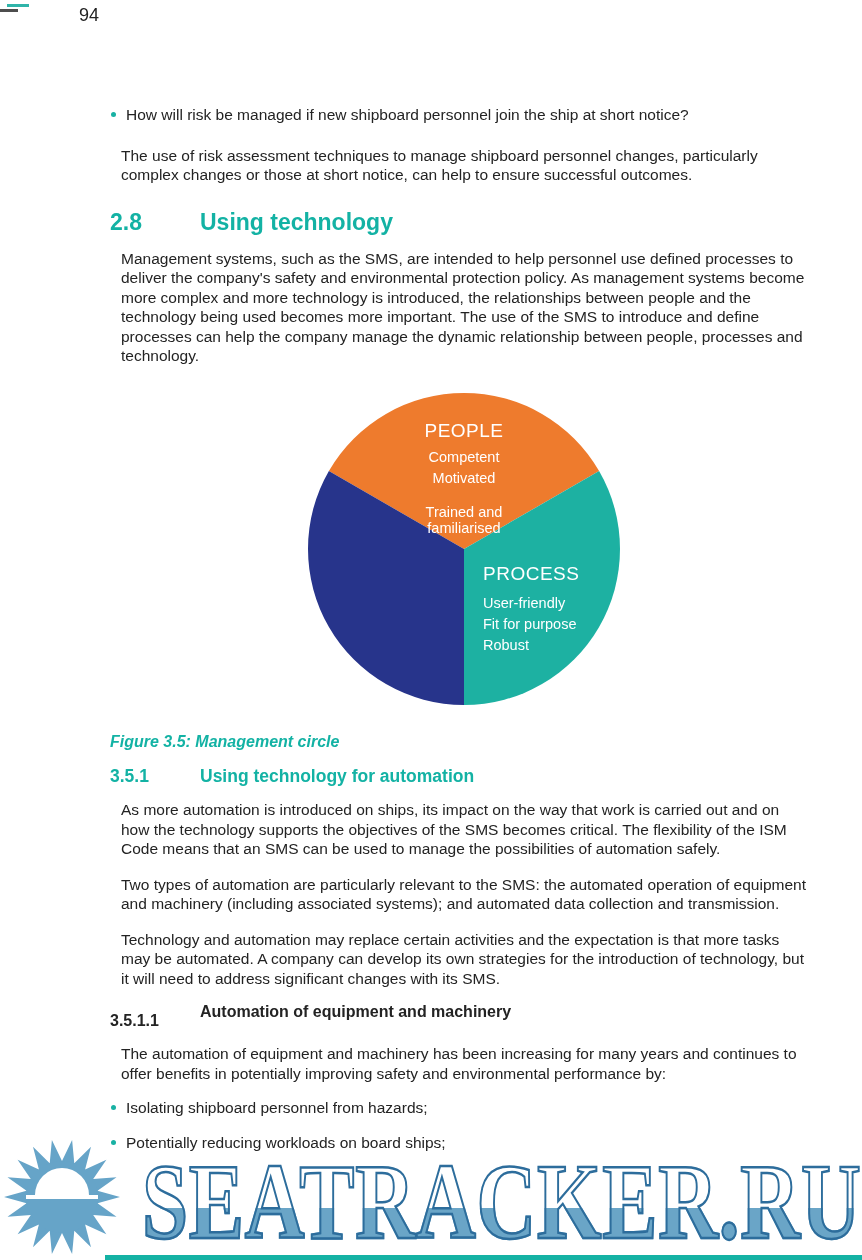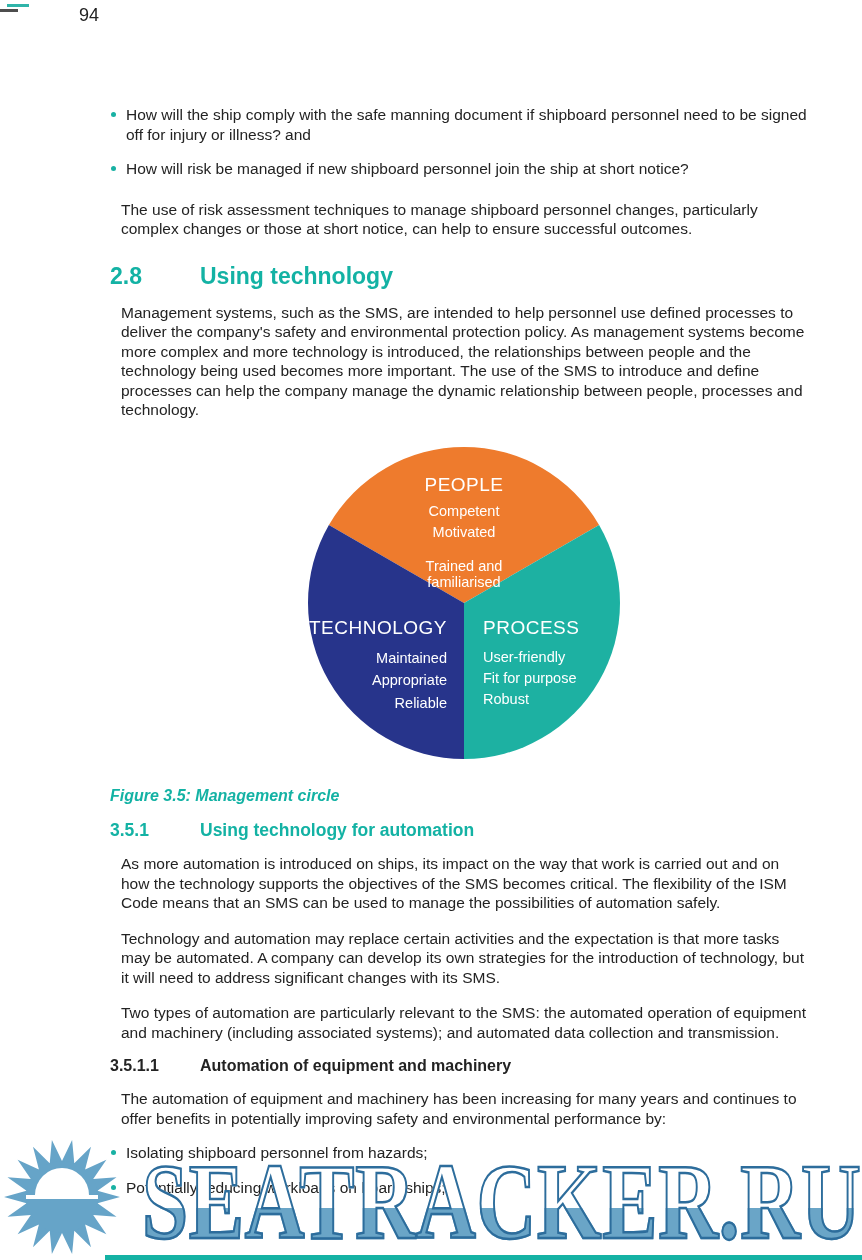--- a/index.html
+++ b/index.html
@@ -41,21 +41,21 @@
   .lbl-tech{top:172px;right:173px;text-align:right;}
   .lbl-tech .seg-title{margin-bottom:8px;}
   .lbl-tech .seg-item{line-height:22.5px;}
   .lbl-process{top:172px;left:175px;text-align:left;}
   .lbl-process .seg-title{margin-bottom:8px;}
   .lbl-process .seg-item{line-height:21px;}
   .fig-caption{margin-top:25px;font-size:16px;font-weight:700;font-style:italic;color:#13b2a4;}
   h3.sec{display:flex;margin:15px 0 0 0;font-size:17.5px;line-height:21px;color:#13b2a4;font-weight:700;}
   h3.sec .num{width:90px;flex:none;}
   h4.sec{display:flex;margin:14px 0 0 0;font-size:16px;line-height:20px;color:#232323;font-weight:700;}
-  h4.sec .num{width:90px;flex:none;}
+  h4.sec .num{width:90px;flex:none;margin-top:9px;}
   .para-std{margin-top:16px;}
   .para-first{margin-top:13px;}
   ul.bullets.bottom{margin-top:15px;}
   
   .watermark{position:absolute;left:0;top:0;width:862px;height:1260px;pointer-events:none;z-index:6;}
   .wm-text{
     position:absolute;left:142px;top:1147px;
     font-family:"Liberation Serif","DejaVu Serif",serif;font-weight:700;
     font-size:109px;line-height:1;letter-spacing:1px;white-space:nowrap;
     transform:scaleX(0.76);transform-origin:left top;
@@ -75,24 +75,20 @@
 
 <div class="header">
   <span class="page-num">94</span>
 </div>
 
 <div class="main">
 
   <ul class="bullets">
     <li>
       <span class="dot"></span>
-      <span>How will the ship comply with the safe manning document if shipboard personnel need to be signed off for injury or illness? and</span>
-    </li>
-    <li>
-      <span class="dot"></span>
       <span>How will risk be managed if new shipboard personnel join the ship at short notice?</span>
     </li>
   </ul>
 
   <p class="para-risk">The use of risk assessment techniques to manage shipboard personnel changes, particularly complex changes or those at short notice, can help to ensure successful outcomes.</p>
 
   <h2 class="sec">
     <span class="num">2.8</span>
     <span>Using technology</span>
   </h2>
@@ -104,44 +100,38 @@
       <path d="M156,156 L291.1,78 A156,156 0 0 0 20.9,78 Z" fill="#ee7b2d"></path>
       <path d="M156,156 L20.9,78 A156,156 0 0 0 156,312 Z" fill="#27348b"></path>
       <path d="M156,156 L156,312 A156,156 0 0 0 291.1,78 Z" fill="#1db1a2"></path>
     </svg>
     <div class="pie-lbl lbl-people">
       <div class="seg-title">PEOPLE</div>
       <div class="seg-item">Competent</div>
       <div class="seg-item">Motivated</div>
       <div class="seg-item wrap">Trained and familiarised</div>
     </div>
-    <div class="pie-lbl lbl-tech">
-      <div class="seg-title">TECHNOLOGY</div>
-      <div class="seg-item">Maintained</div>
-      <div class="seg-item">Appropriate</div>
-      <div class="seg-item">Reliable</div>
-    </div>
     <div class="pie-lbl lbl-process">
       <div class="seg-title">PROCESS</div>
       <div class="seg-item">User-friendly</div>
       <div class="seg-item">Fit for purpose</div>
       <div class="seg-item">Robust</div>
     </div>
   </div>
 
   <div class="fig-caption">Figure 3.5: Management circle</div>
 
   <h3 class="sec">
     <span class="num">3.5.1</span>
     <span>Using technology for automation</span>
   </h3>
 
   <p class="para-first">As more automation is introduced on ships, its impact on the way that work is carried out and on how the technology supports the objectives of the SMS becomes critical. The flexibility of the ISM Code means that an SMS can be used to manage the possibilities of automation safely.</p>
+  <p class="para-std">Two types of automation are particularly relevant to the SMS: the automated operation of equipment and machinery (including associated systems); and automated data collection and transmission.</p>
   <p class="para-std">Technology and automation may replace certain activities and the expectation is that more tasks may be automated. A company can develop its own strategies for the introduction of technology, but it will need to address significant changes with its SMS.</p>
-  <p class="para-std">Two types of automation are particularly relevant to the SMS: the automated operation of equipment and machinery (including associated systems); and automated data collection and transmission.</p>
 
   <h4 class="sec">
     <span class="num">3.5.1.1</span>
     <span>Automation of equipment and machinery</span>
   </h4>
 
   <p class="para-first">The automation of equipment and machinery has been increasing for many years and continues to offer benefits in potentially improving safety and environmental performance by:</p>
 
   <ul class="bullets bottom">
     <li>

